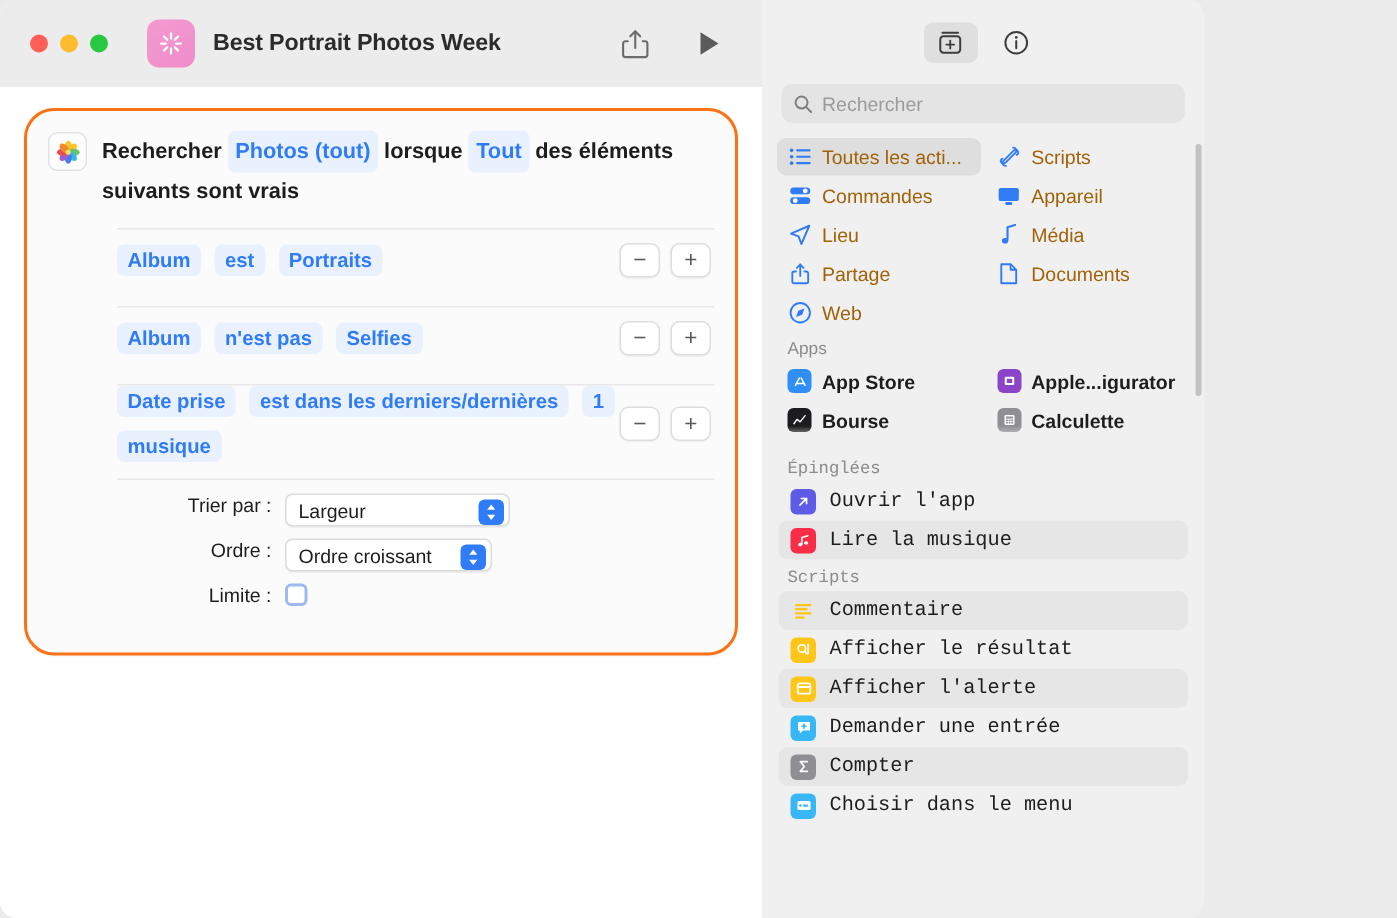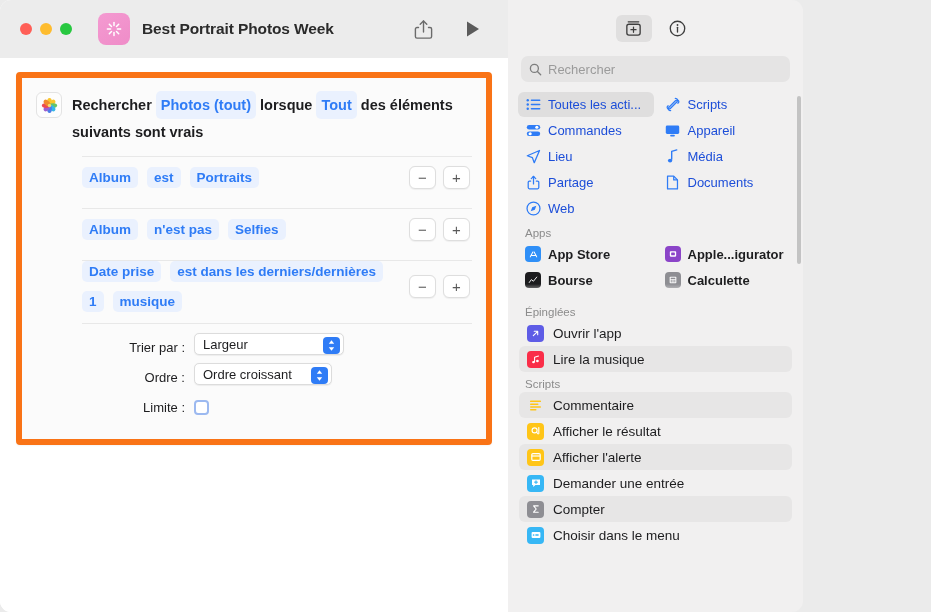--- a/index.html
+++ b/index.html
@@ -67,22 +67,22 @@
 
   .canvas {
     flex: 1;
     background: #ffffff;
     padding: 14px 16px;
   }
 
   
   .card {
     background: #fbfbfb;
-    border: 6px solid #f97316;
-    border-radius: 4px;
+    border: 2px solid #f97316;
+    border-radius: 20px;
     padding: 13px 14px 16px 14px;
     box-shadow: 0 1px 2px rgba(0,0,0,0.045);
   }
   .card-head {
     display: flex;
     align-items: flex-start;
     gap: 10px;
   }
   .photos-icon {
     width: 26px; height: 26px;
@@ -145,21 +145,21 @@
     font-size: 15px;
     line-height: 1;
     box-shadow: 0 0.5px 1px rgba(0,0,0,0.05);
     cursor: default;
   }
 
   
   .sortblock { padding-left: 46px; padding-top: 9px; }
   .sort-row {
     display: flex;
-    align-items: flex-end;
+    align-items: flex-start;
     margin-bottom: 8px;
     height: 22px;
   }
   .sort-label {
     width: 112px;
     text-align: right;
     padding-right: 9px;
     font-size: 13px;
     color: #1d1d1f;
   }
@@ -261,21 +261,21 @@
     padding: 0 10px;
   }
   .cat-item {
     display: flex;
     align-items: center;
     gap: 7px;
     height: 25px;
     padding: 0 7px;
     border-radius: 6px;
     font-size: 13px;
-    color: #1d4ed8;
+    color: #a16207;
     cursor: default;
     white-space: nowrap;
     overflow: hidden;
   }
   .cat-item.selected { background: #dfdede; }
   .cat-ico { width: 16px; flex: none; display: flex; align-items: center; justify-content: center; }
 
   .sb-section-hdr {
     font-size: 11.5px;
     color: #8b8b8b;
@@ -314,20 +314,21 @@
     background: linear-gradient(to bottom, rgba(241,240,240,0), #f1f0f0 75%);
     pointer-events: none;
   }
 
   
   .list-region {
     flex: 1;
     overflow: hidden;
     position: relative;
     padding-bottom: 2px;
+    font-family: Liberation Mono, monospace;
   }
   .list-item {
     display: flex;
     align-items: center;
     gap: 9px;
     height: 26px;
     margin: 0 11px;
     padding: 0 8px;
     border-radius: 6px;
     font-size: 13.5px;

